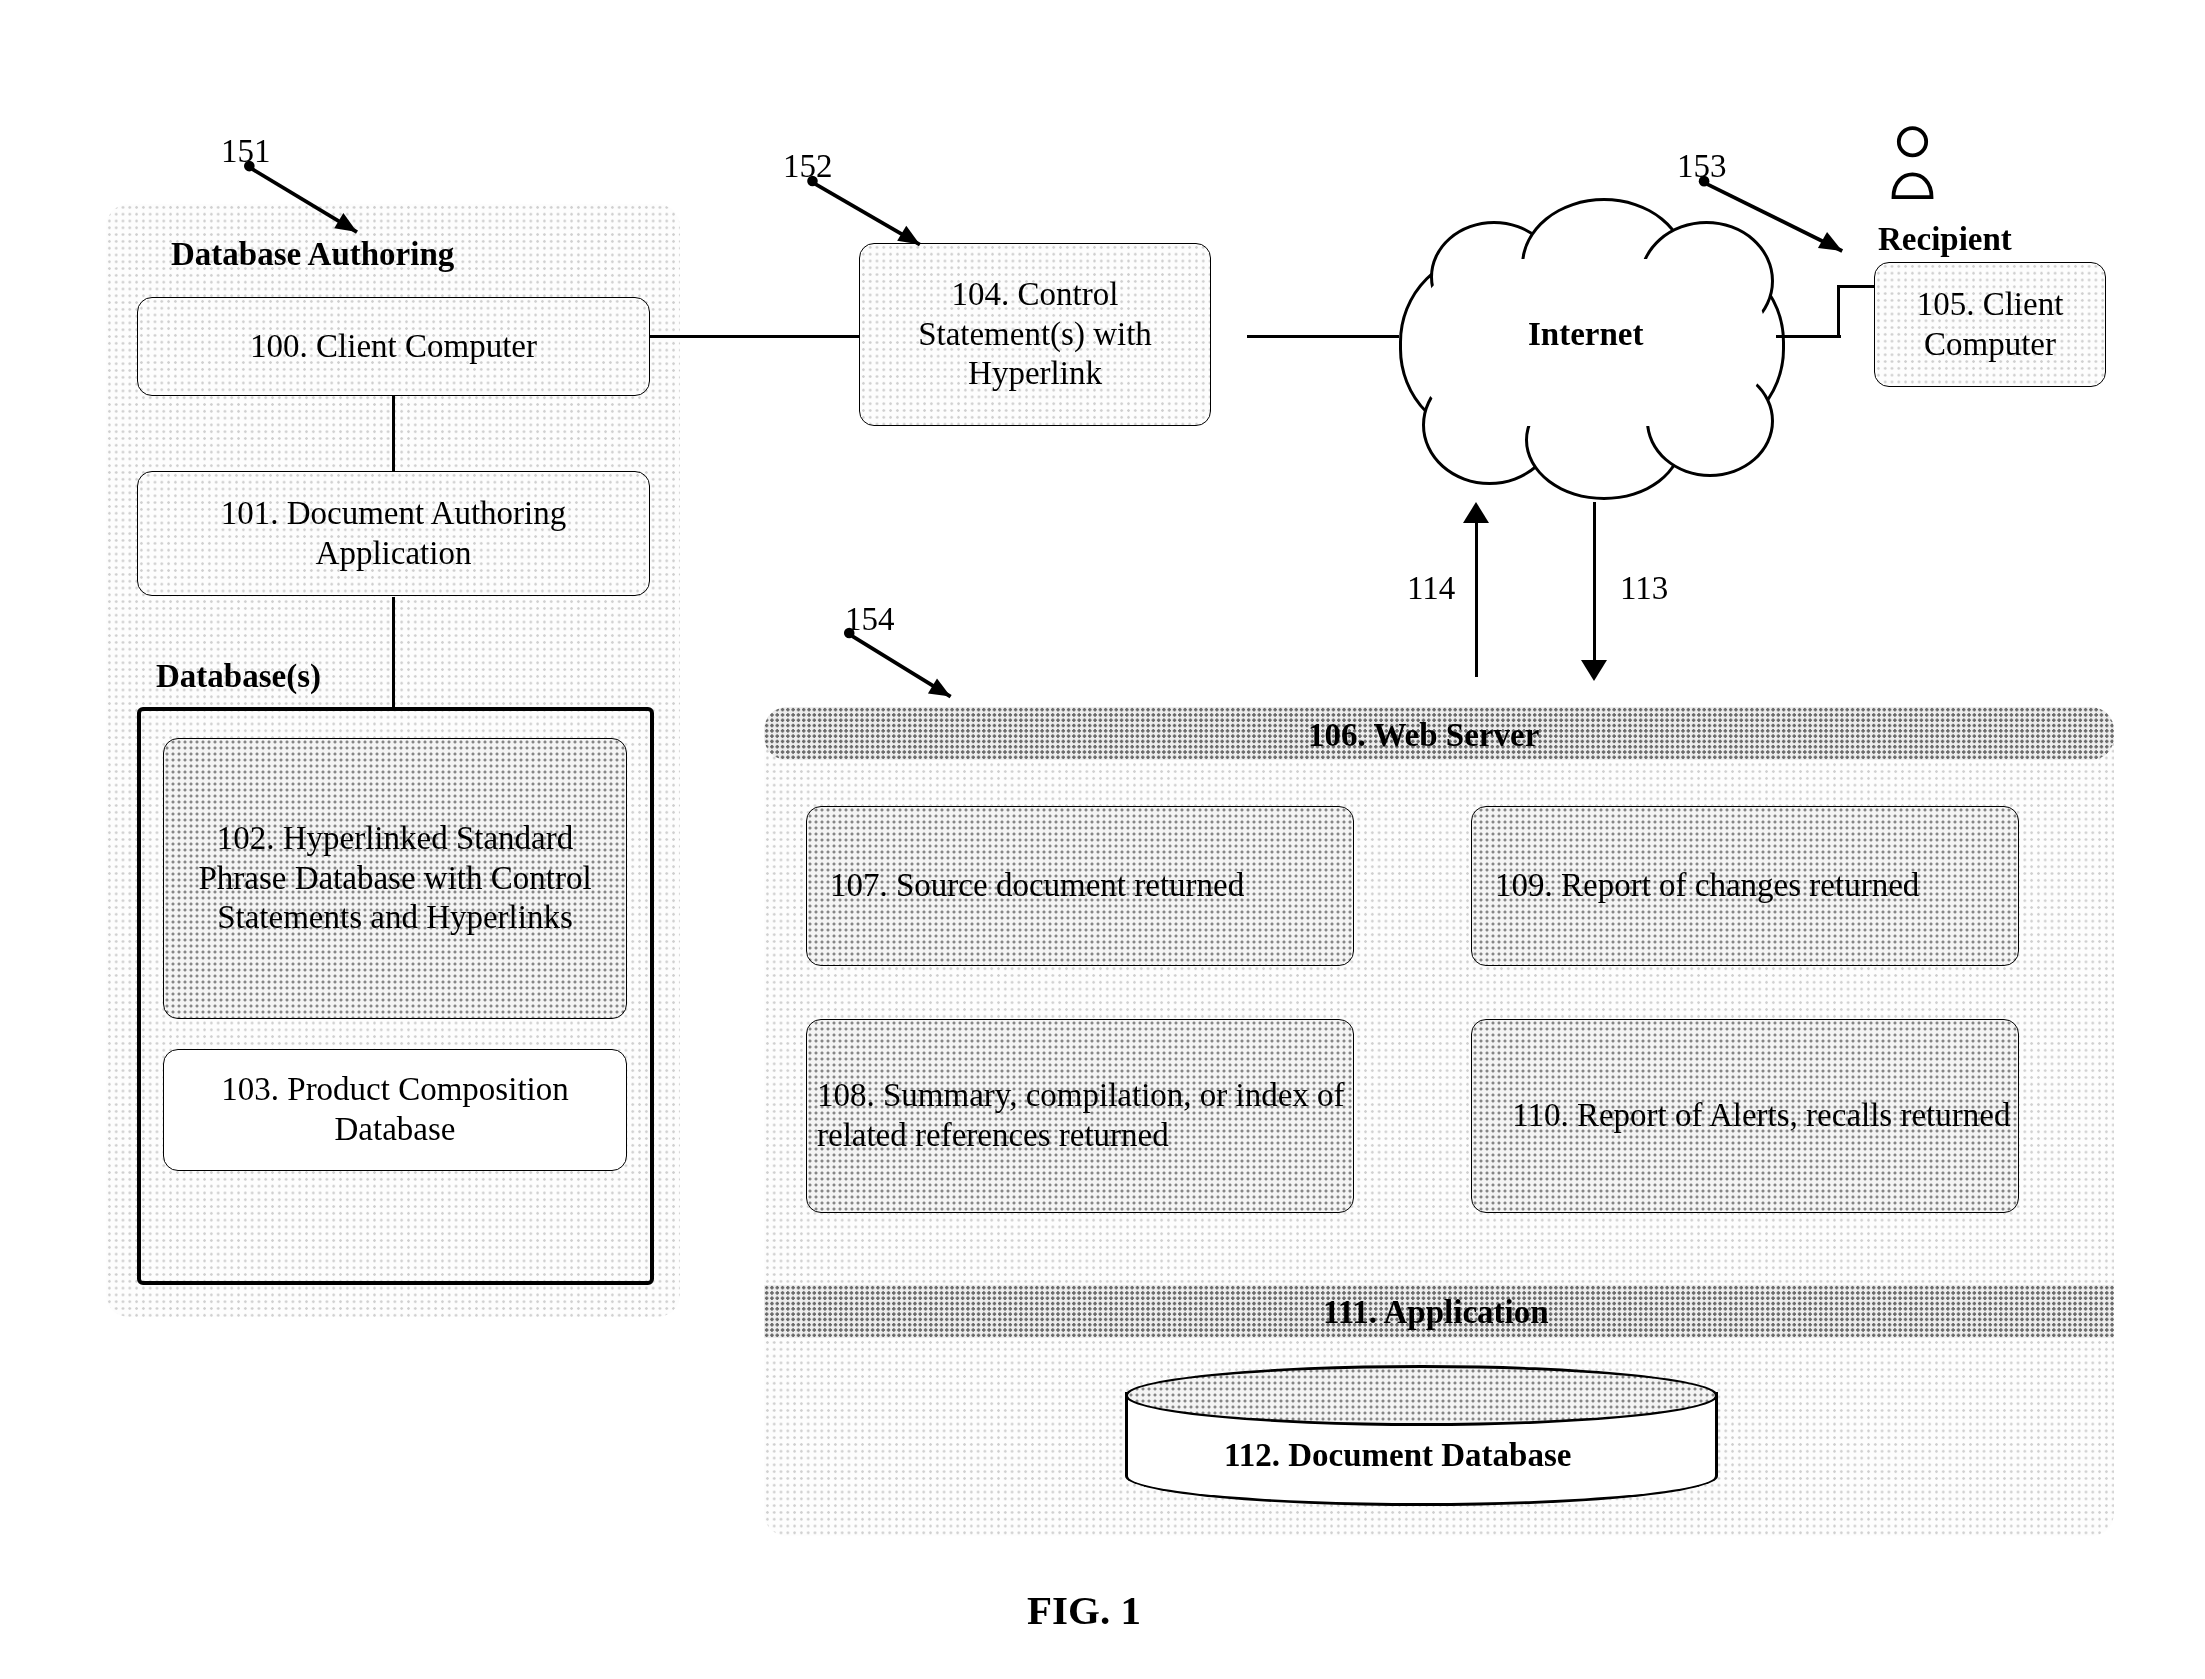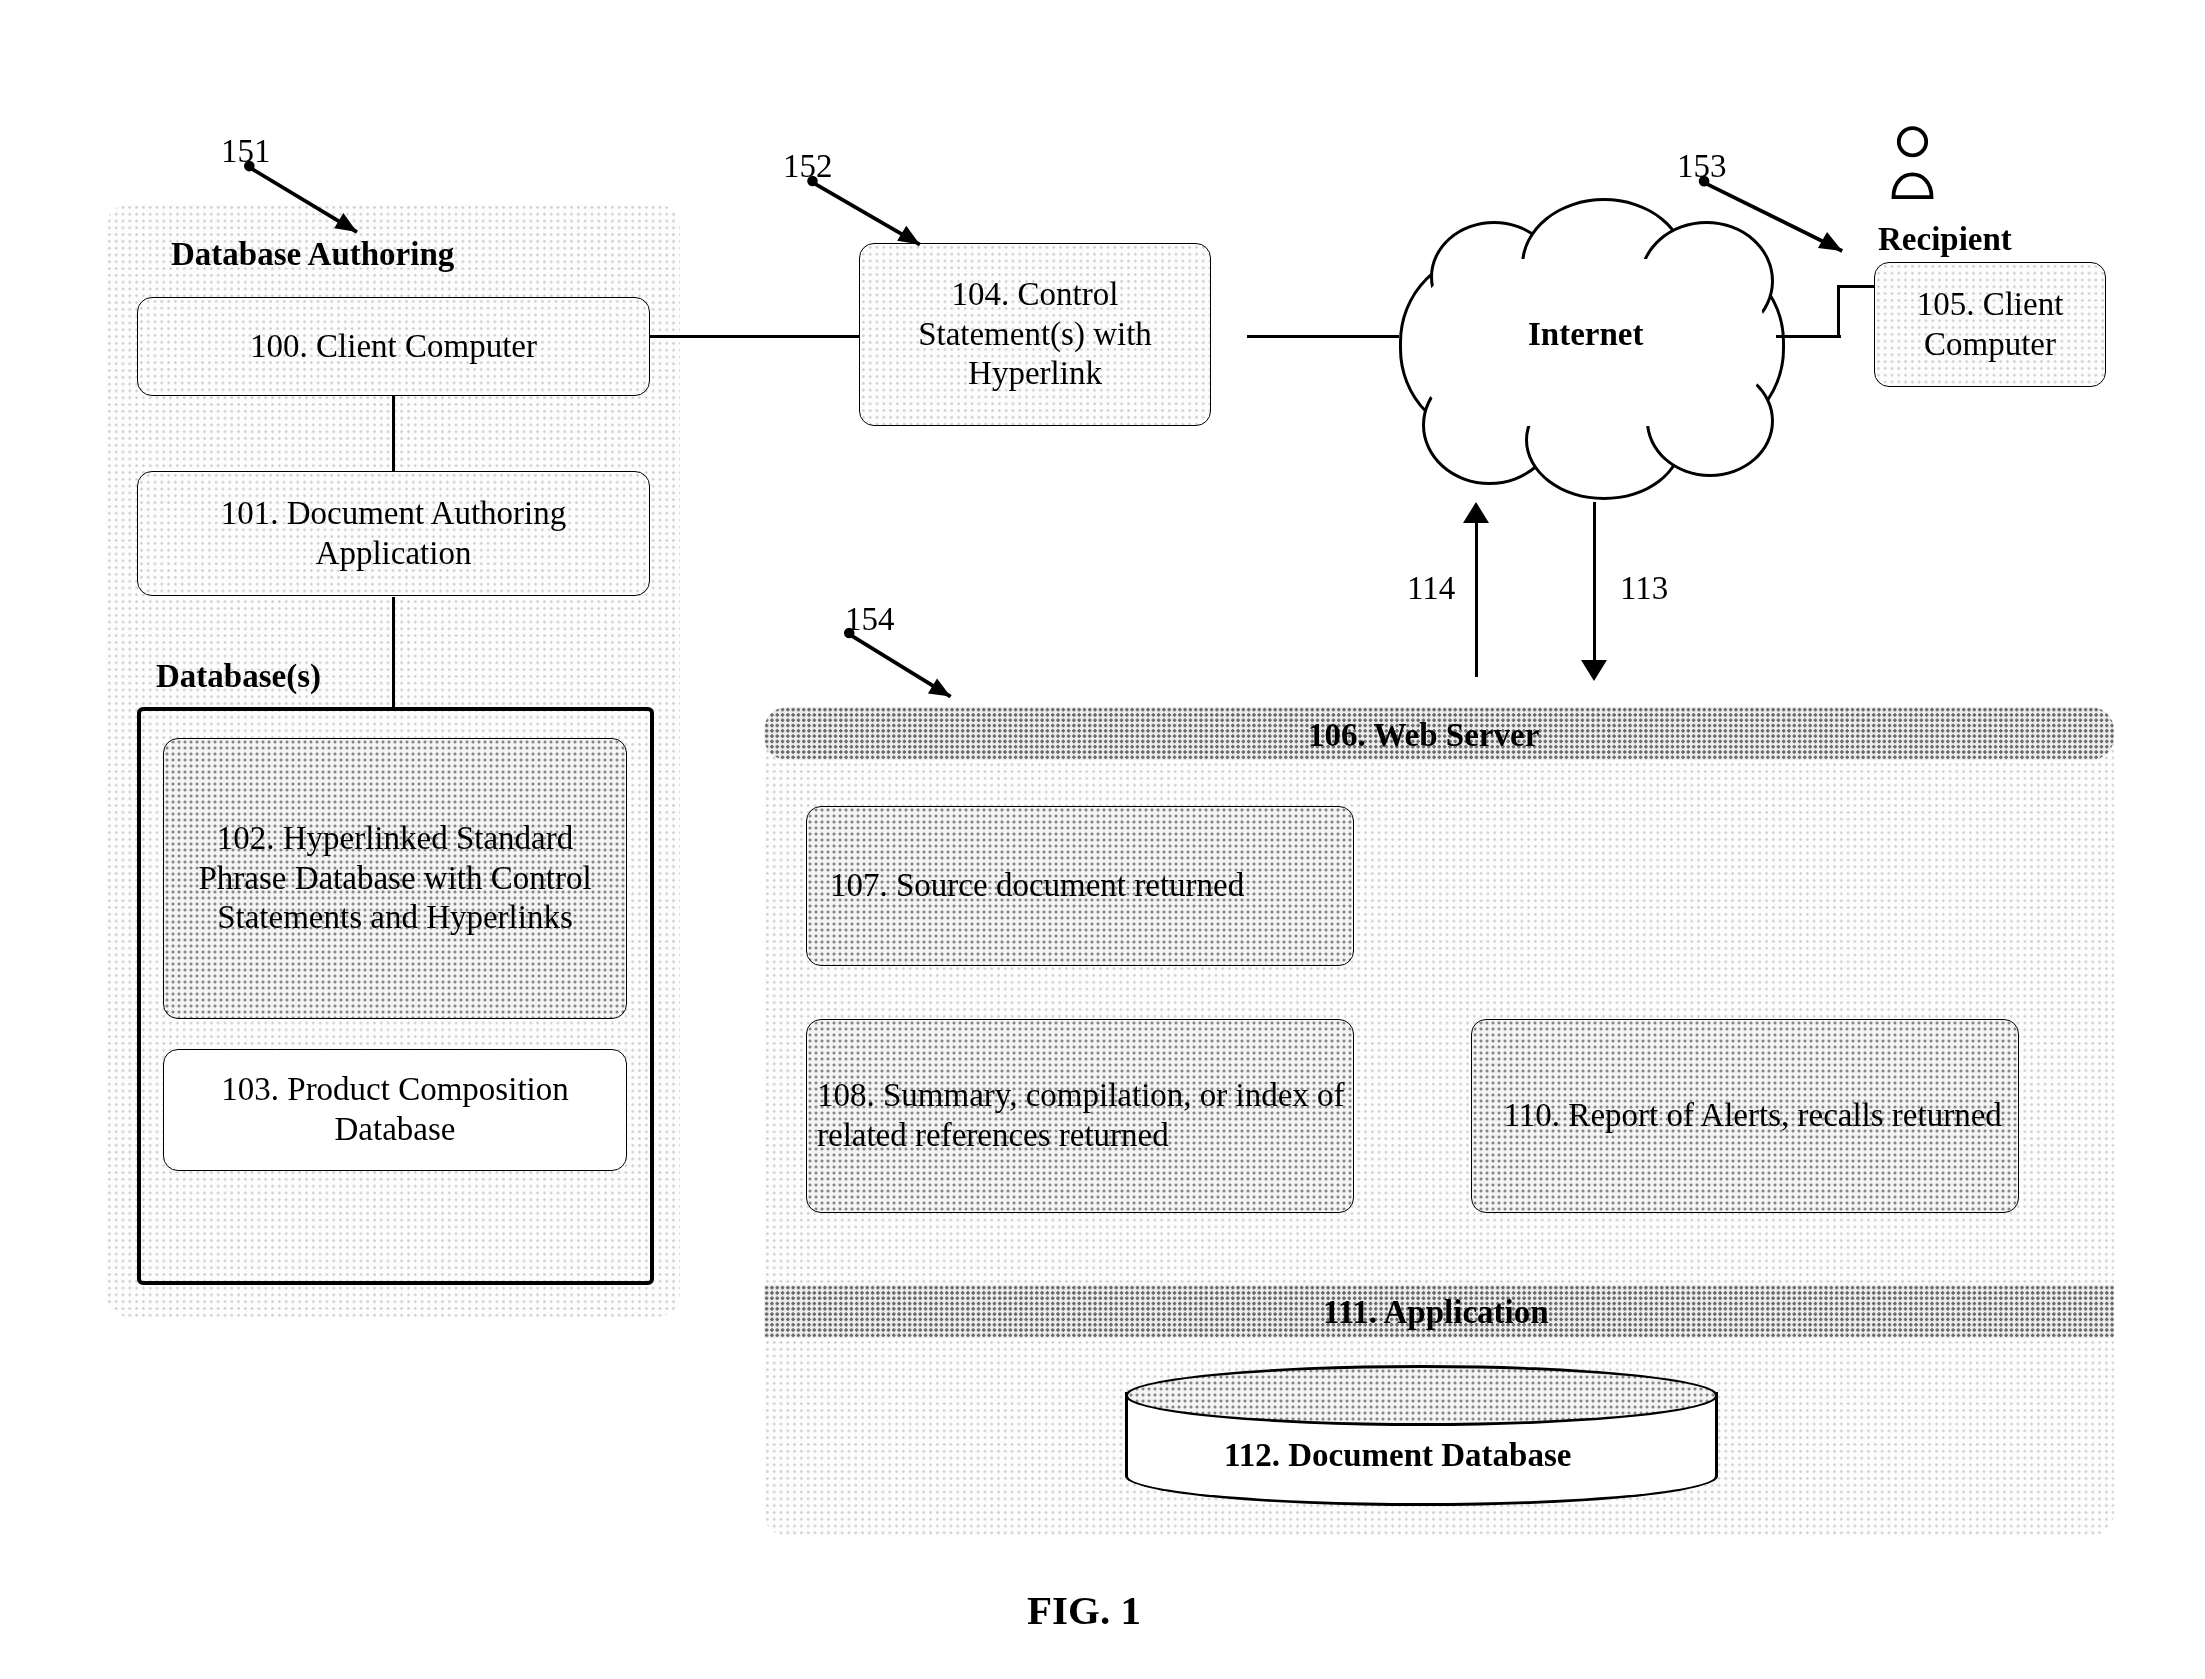--- a/index.html
+++ b/index.html
@@ -229,28 +229,32 @@
 
   <div class="panel dots-light" style="left:764px; top:707px; width:1350px; height:829px;"></div>
 
   <div class="panel dots-bar" style="left:764px; top:707px; width:1350px; height:53px; border-top-left-radius:23px; border-top-right-radius:23px;"></div>
   <div class="label boldlabel" style="left:1308px; top:717px;">106.  Web Server</div>
 
   <div class="box dots-dark" style="left:806px; top:806px; width:548px; height:160px; justify-content:flex-start; padding-left:23px;">
     <span class="inbox-text" style="text-align:left;">107.  Source document returned</span>
   </div>
 
+  <div class="box dots-dark" style="left:1471px; top:806px; width:548px; height:160px; justify-content:flex-start; padding-left:23px;">
+    <span class="inbox-text" style="text-align:left;">109.  Report of changes
+returned</span>
+  </div>
 
   <div class="box dots-dark" style="left:806px; top:1019px; width:548px; height:194px; justify-content:flex-start; padding-left:10px;">
     <span class="inbox-text" style="text-align:left;">108.  Summary, compilation, or
 index of related references
 returned</span>
   </div>
 
-  <div class="box dots-dark" style="left:1471px; top:1019px; width:548px; height:194px; justify-content:center; padding-left:23px;">
+  <div class="box dots-dark" style="left:1471px; top:1019px; width:548px; height:194px; justify-content:flex-end; padding-left:23px;">
     <span class="inbox-text" style="text-align:left;">110.  Report of Alerts, recalls
 returned</span>
   </div>
 
   <div class="panel dots-bar" style="left:764px; top:1285px; width:1350px; height:53px; border-radius:0;"></div>
   <div class="label boldlabel" style="left:1323px; top:1294px;">111.  Application</div>
 
   <div class="cyl-body" style="left:1125px; top:1392px; width:593px; height:114px;"></div>
   <div class="cyl-top dots" style="left:1125px; top:1365px; width:593px; height:61px;"></div>
   <div class="label boldlabel" style="left:1224px; top:1437px;">112.  Document Database</div>

